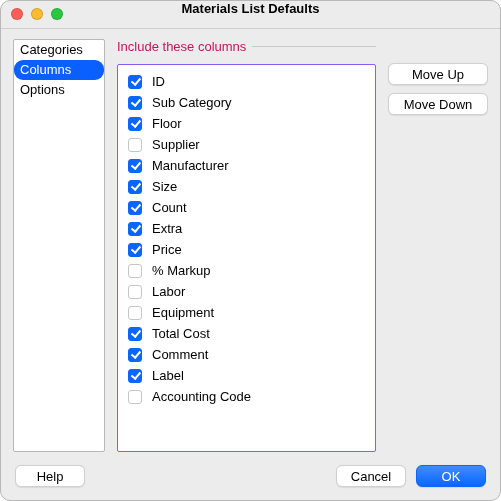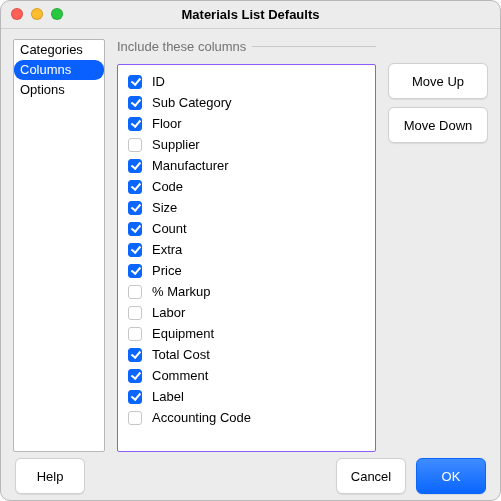--- a/index.html
+++ b/index.html
@@ -22,21 +22,21 @@
     display: flex;
     flex-direction: column;
     overflow: hidden;
   }
   .titlebar {
     position: relative;
     height: 28px;
     flex: 0 0 28px;
     border-bottom: 1px solid #d0d0d0;
     display: flex;
-    align-items: center;
+    align-items: flex-start;
     justify-content: center;
   }
   .traffic {
     position: absolute;
     left: 10px;
     top: 7px;
     display: flex;
     gap: 8px;
   }
   .tl {
@@ -94,21 +94,21 @@
     margin: 0;
     padding: 10px 0 0 0;
     flex: 1 1 auto;
     display: flex;
     flex-direction: column;
     overflow: hidden;
   }
   fieldset.group > legend {
     padding: 0 6px 0 0;
     font-size: 13px;
-    color: #737373;
+    color: #be185d;
     margin-left: 0;
   }
   .checklist {
     background: #fff;
     border: 1px solid #8b5cf6;
     border-radius: 2px;
     padding: 6px 8px 6px 8px;
     overflow: auto;
     flex: 1 1 auto;
   }
@@ -152,21 +152,21 @@
     flex-direction: column;
     gap: 8px;
   }
   .btn {
     display: flex;
     align-items: center;
     justify-content: center;
     background: #fff;
     border: 1px solid #d0d0d0;
     border-radius: 6px;
-    height: 36px;
+    height: 22px;
     font-size: 13px;
     padding: 0 12px;
     cursor: default;
     box-shadow: 0 0.5px 1px rgba(0,0,0,.08);
     user-select: none;
   }
   .footer {
     flex: 0 0 48px;
     display: flex;
     align-items: center;
@@ -221,24 +221,20 @@
               <div class="check-row">
                 <span class="cb"></span>
                 <span>Supplier</span>
               </div>
               <div class="check-row">
                 <span class="cb checked"></span>
                 <span>Manufacturer</span>
               </div>
               <div class="check-row">
                 <span class="cb checked"></span>
-                <span>Code</span>
-              </div>
-              <div class="check-row">
-                <span class="cb checked"></span>
                 <span>Size</span>
               </div>
               <div class="check-row">
                 <span class="cb checked"></span>
                 <span>Count</span>
               </div>
               <div class="check-row">
                 <span class="cb checked"></span>
                 <span>Extra</span>
               </div>

